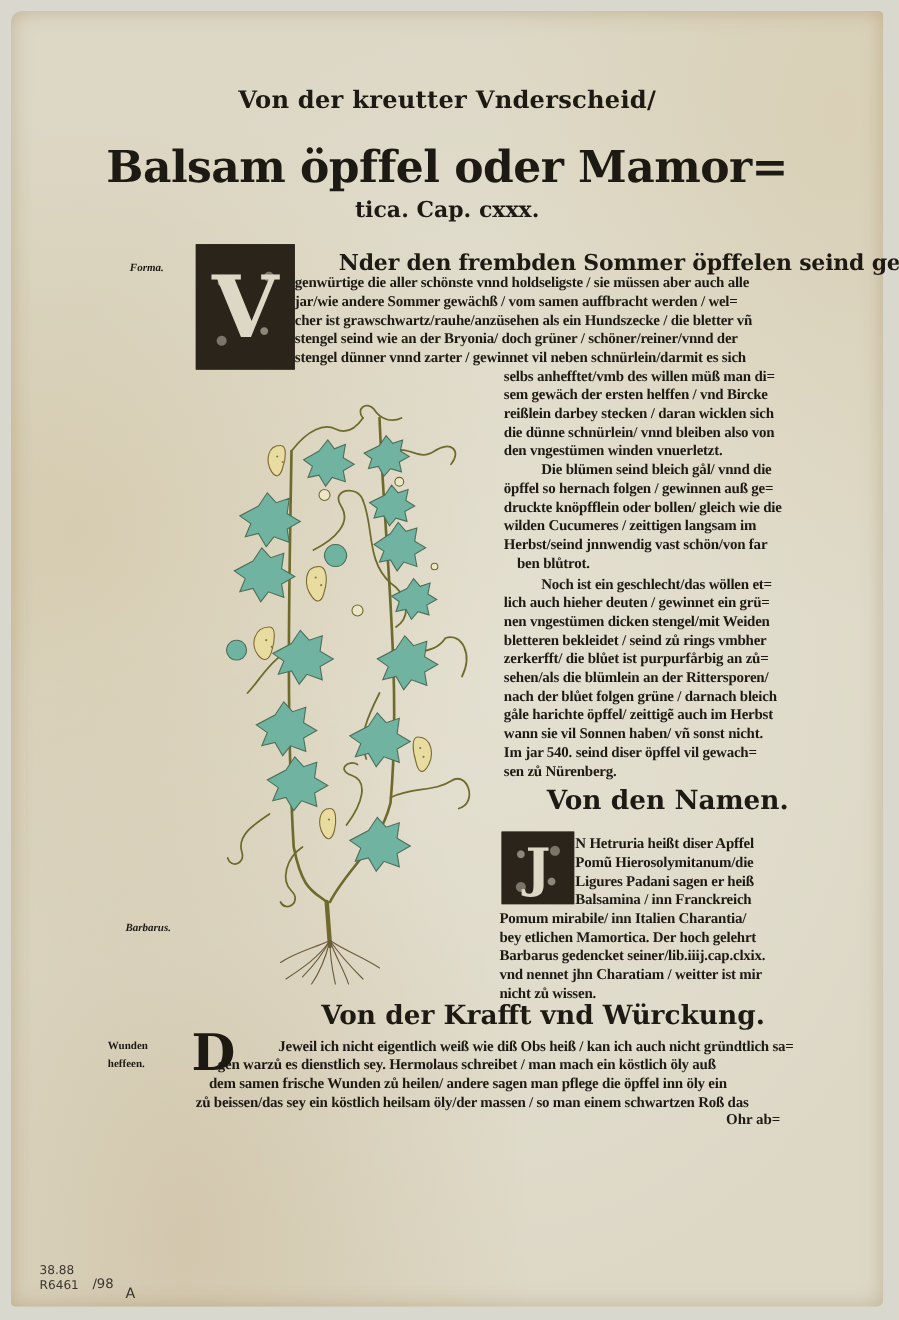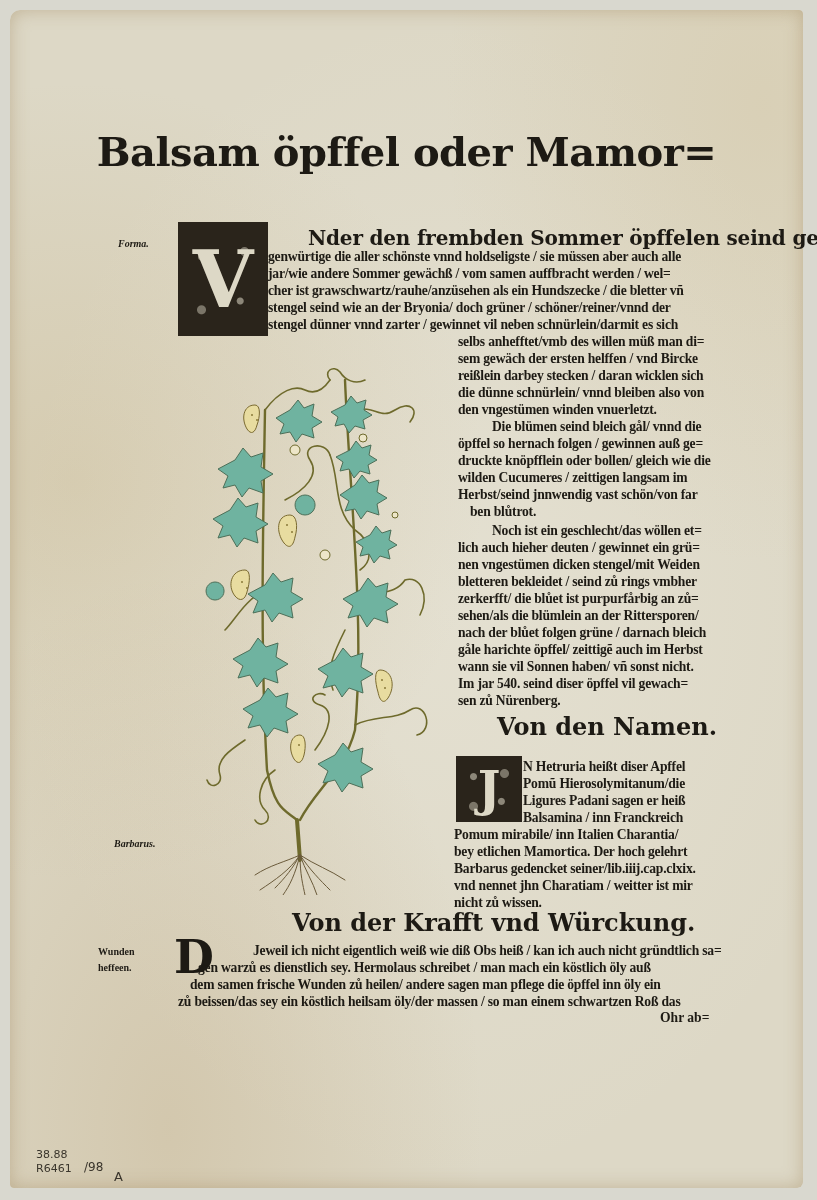--- a/index.html
+++ b/index.html
@@ -59,21 +59,23 @@
   .handwriting {
     position:absolute; font-family:"DejaVu Sans", sans-serif; font-size:11px; color:#3a352c; line-height:14px;
   }
   .plant { position:absolute; left:195px; top:340px; width:250px; height:545px; }
 </style>
 </head>
 <body>
 
 <div class="page">
 
+  <div class="running-head">Von der kreutter Vnderscheid/</div>
   <div class="chapter-title">Balsam öpffel oder Mamor=</div>
+  <div class="chapter-sub">tica. Cap. cxxx.</div>
 
   <div class="margin-note" style="left:108px;top:228px;">Forma.</div>
   <div class="initial" style="left:168px;top:212px;width:86px;height:110px;font-size:78px;">V</div>
 
   <div>
     <div class="text-line lead-line" style="left:258px;top:220px;padding-left:40px;">Nder den frembden Sommer öpffelen seind ge=</div>
     <div class="text-line" style="left:258px;top:238px;">genwürtige die aller schönste vnnd holdseligste / sie müssen aber auch alle</div>
     <div class="text-line" style="left:258px;top:255px;text-align:right;">jar/wie andere Sommer gewächß / vom samen auffbracht werden / wel=</div>
     <div class="text-line" style="left:258px;top:272px;">cher ist grawschwartz/rauhe/anzüsehen als ein Hundszecke / die bletter vñ</div>
     <div class="text-line" style="left:258px;top:289px;">stengel seind wie an der Bryonia/ doch grüner / schöner/reiner/vnnd der</div>

